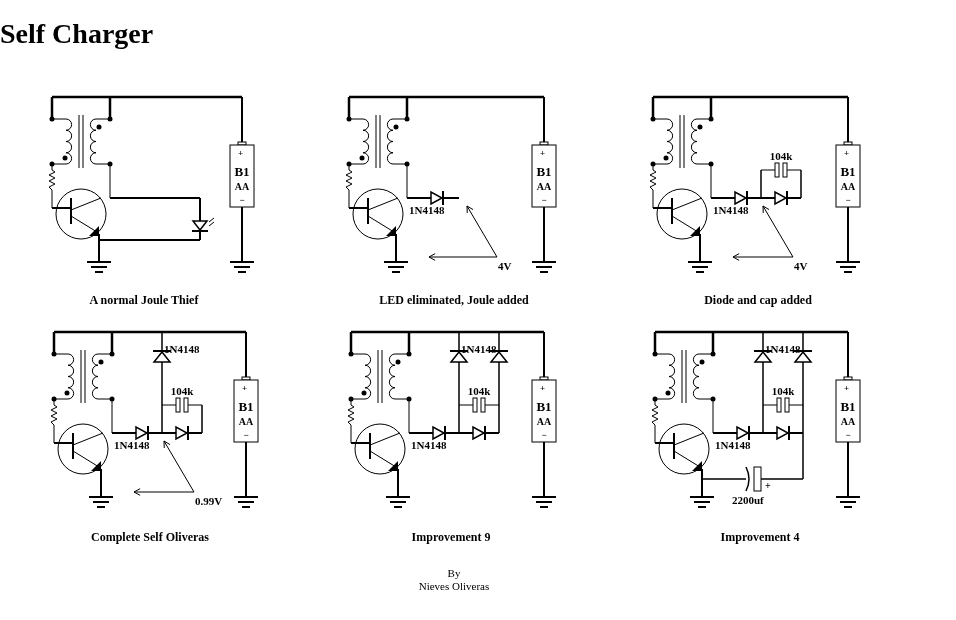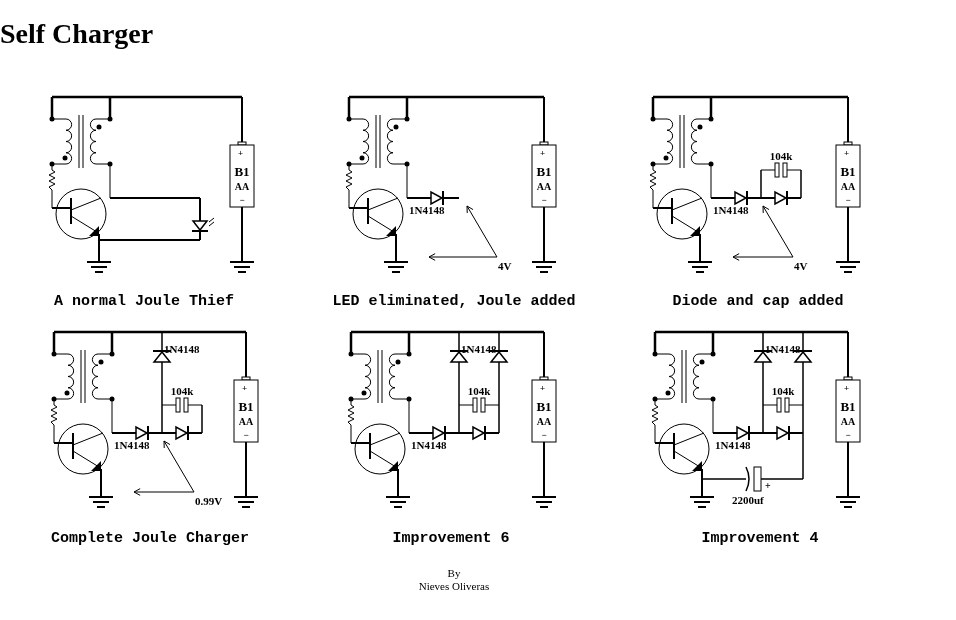--- a/index.html
+++ b/index.html
@@ -1,21 +1,21 @@
 <!DOCTYPE html>
 <html><head>
 <meta charset="utf-8">
 <style>
   html, body { margin: 0; padding: 0; background: #ffffff; }
   body { width: 956px; height: 620px; position: relative; overflow: hidden; }
   #canvas { position: absolute; left: 0; top: 0; }
   .title { position: absolute; left: 0; top: 18px; width: 912px; text-align: left;
     font-family: "Liberation Serif", serif; font-weight: bold; font-size: 28px; color: #000; }
-  .caption { position: absolute; font-family: Liberation Mono, monospace; font-weight: bold;
-    font-size: 15px; color: #000; white-space: nowrap; transform: translateX(-50%); }
+  .caption { position: absolute; font-family: Liberation Serif, serif; font-weight: bold;
+    font-size: 12px; color: #000; white-space: nowrap; transform: translateX(-50%); }
   .author { position: absolute; left: 454px; transform: translateX(-50%); text-align: center;
     font-family: "Liberation Serif", serif; font-weight: normal; font-size: 11px; line-height: 13px; }
   svg text { font-family: "Liberation Serif", serif; font-weight: bold; fill: #000; }
 </style>
 </head>
 <body>
 
 <svg id="canvas" width="956" height="620" viewBox="0 0 956 620">
     <g>
       <line x1="52" y1="97" x2="242" y2="97" stroke="#000" stroke-width="2.5"></line>
@@ -493,20 +493,20 @@
       <text x="765" y="489" font-size="10" text-anchor="start">+</text>
       <text x="732" y="504" font-size="11" text-anchor="start">2200uf</text>
     </g>
   </svg>
 
 <div class="title">Self Charger</div>
 
 <div class="caption" style="left:144px; top:293px;">A normal Joule Thief</div>
 <div class="caption" style="left:454px; top:293px;">LED eliminated, Joule added</div>
 <div class="caption" style="left:754px; top:293px;padding-left:8px;">Diode and cap added</div>
-<div class="caption" style="left:150px; top:530px;">Complete Joule Charger</div>
-<div class="caption" style="left:451px; top:530px;">Improvement 6</div>
+<div class="caption" style="left:150px; top:530px;">Complete Self Oliveras</div>
+<div class="caption" style="left:451px; top:530px;">Improvement 9</div>
 <div class="caption" style="left:760px; top:530px;">Improvement 4</div>
 
 <div class="author" style="top:567px;">
   <div>By</div>
   <div>Nieves Oliveras</div>
 </div>
 
 </body></html>

